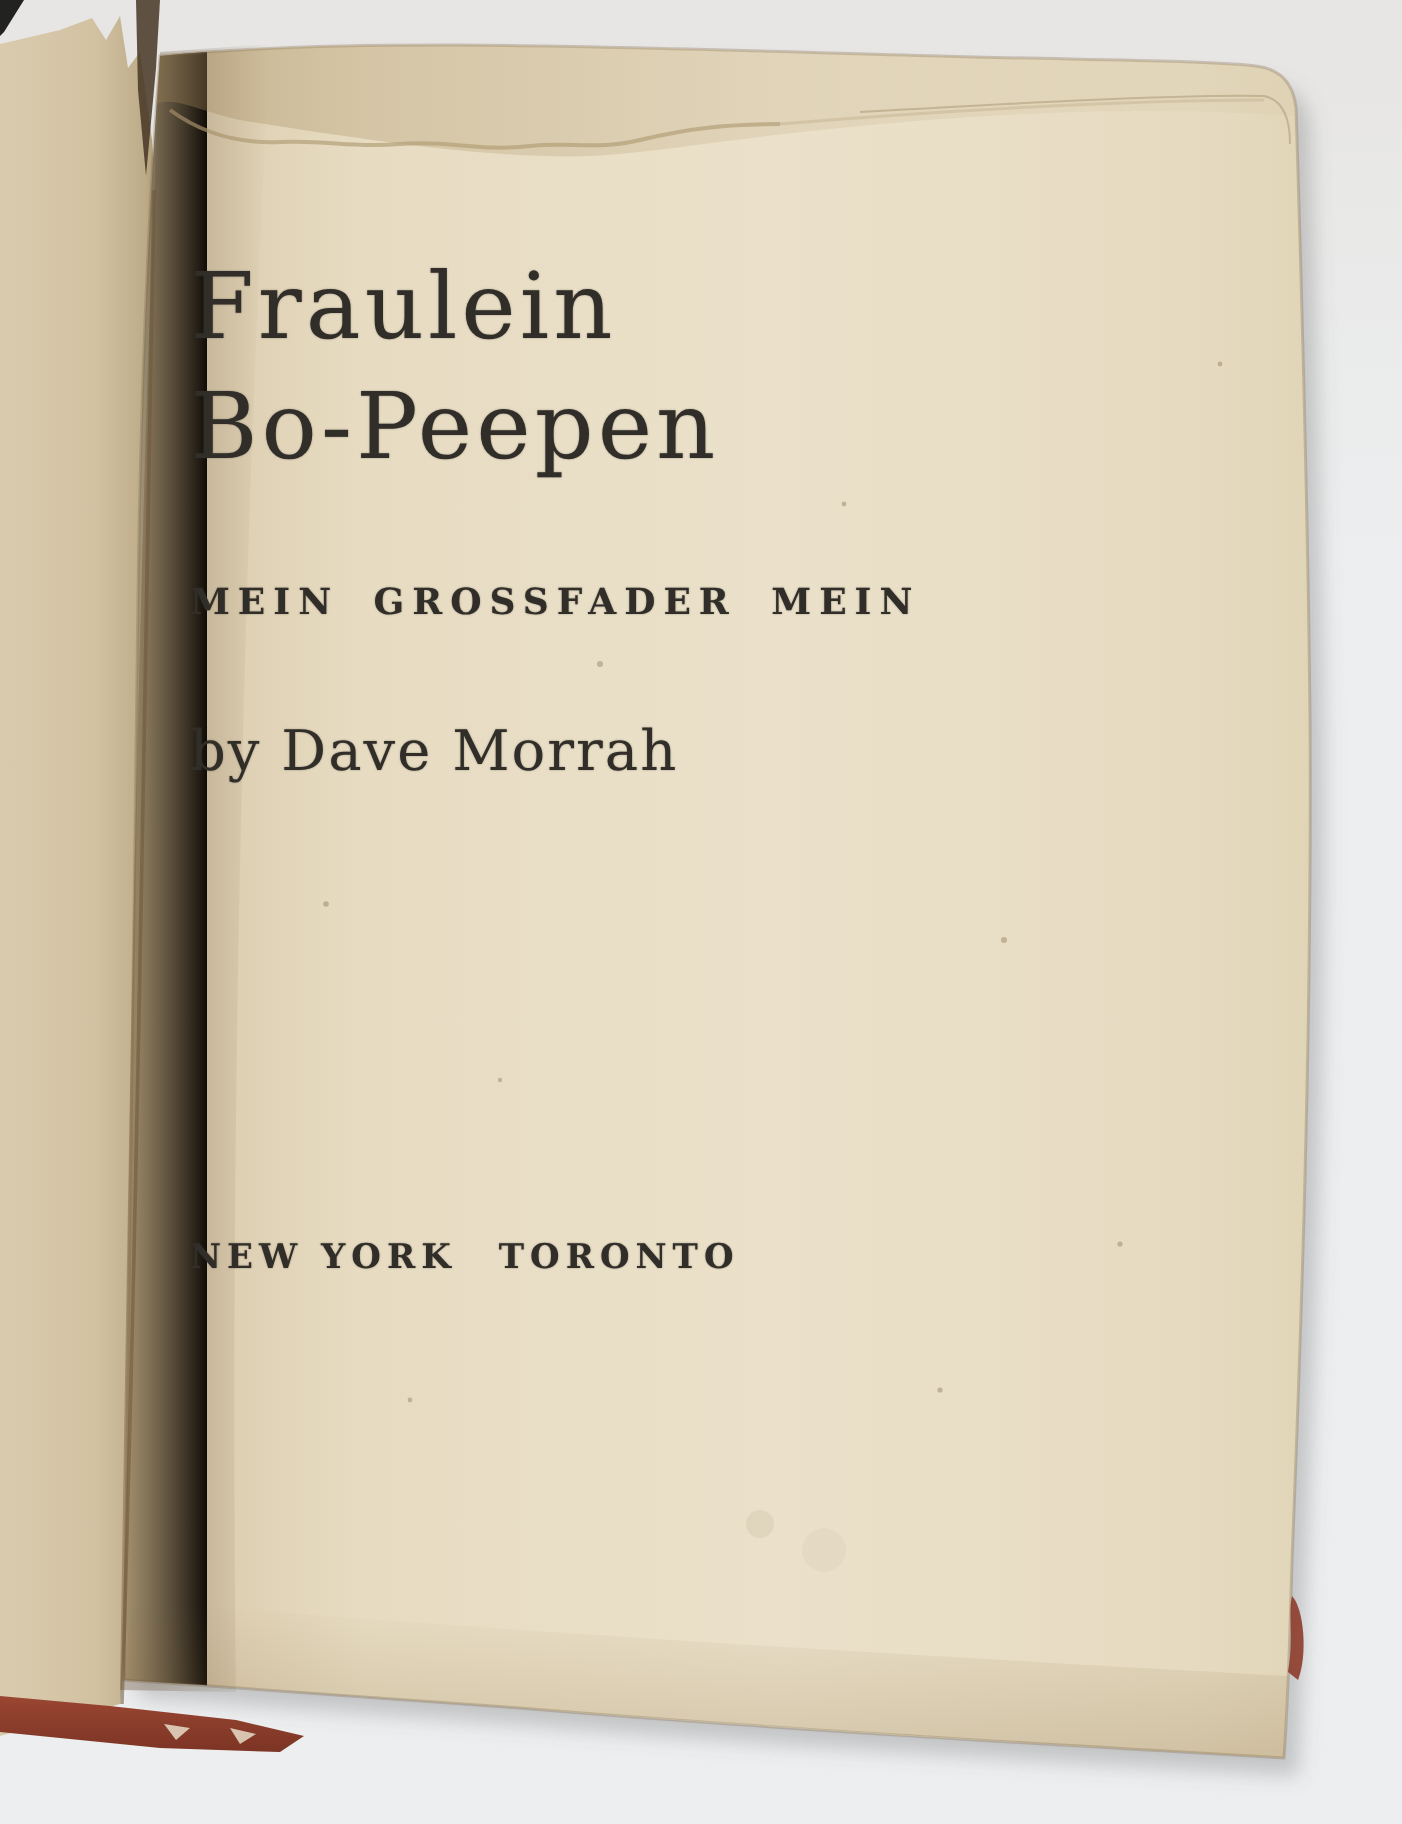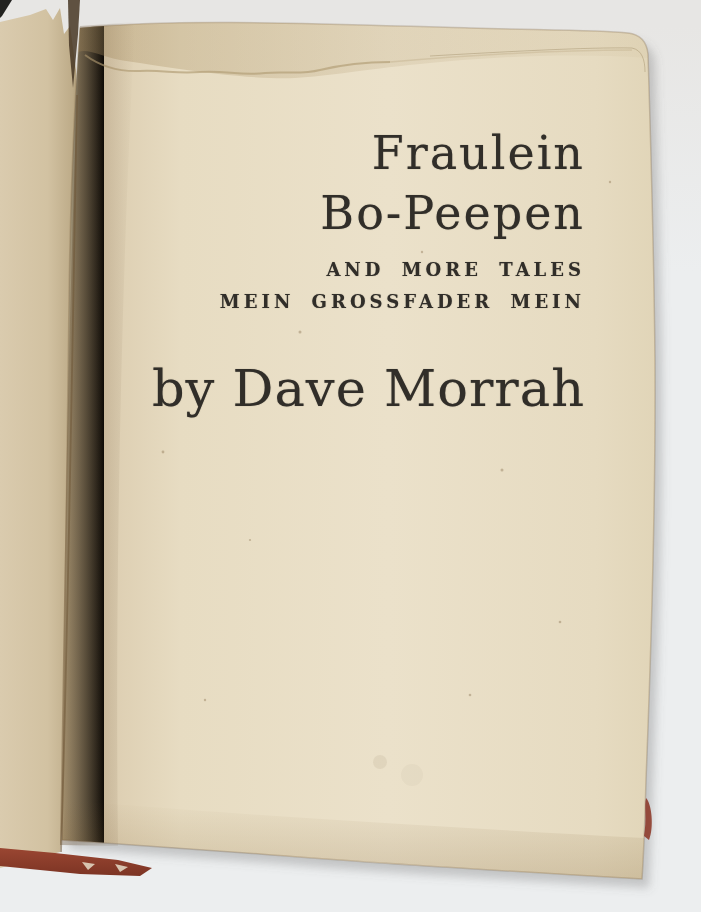--- a/index.html
+++ b/index.html
@@ -16,35 +16,35 @@
   }
   .wall-fade{
     position:absolute;left:0;top:0;width:701px;height:320px;
     background:linear-gradient(180deg,#e7e6e4 0%,#e7e6e4 8%,rgba(231,230,228,0) 85%);
     pointer-events:none;
   }
   .photo-svg{position:absolute;left:0;top:0;}
   .text-layer{
     position:absolute;left:95px;top:0;width:490px;height:912px;
     color:#312e29;
-    text-align:right;
+    text-align:left;
   }
   .text-layer > div{position:absolute;left:0;width:100%;}
   .t-line{ text-shadow:0 0 1px rgba(49,46,41,.45); }
   .title{
     font-size:46px;letter-spacing:2px;font-weight:500;
   }
   .title1{top:126px;}
   .title2{top:186px;}
   .smallcaps{
     font-weight:bold;font-size:18px;letter-spacing:4px;word-spacing:7px;
   }
   .sub1{top:259px;}
   .sub2{top:291px;}
-  .byline{top:359px;font-size:51px;letter-spacing:1px;}
+  .byline{top:359px;font-size:28px;letter-spacing:1px;}
   .credit{top:441px;font-weight:bold;font-size:14px;letter-spacing:3.5px;word-spacing:5px;}
   .publisher{top:589px;font-weight:bold;font-size:24px;letter-spacing:2.5px;}
   .cities{top:619px;font-weight:bold;font-size:17px;letter-spacing:3px;}
   .city-gap{display:inline-block;margin-left:21px;}
 </style>
 </head>
 <body>
 
 <div class="scene">
 
@@ -138,18 +138,20 @@
       <circle cx="250" cy="540" r="1.1"></circle>
       <circle cx="470" cy="695" r="1.3"></circle>
       <circle cx="380" cy="762" r="7" opacity="0.25"></circle>
       <circle cx="412" cy="775" r="11" opacity="0.12"></circle>
     </g>
   </svg>
 
   <div class="text-layer">
     <div class="t-line title title1">Fraulein</div>
     <div class="t-line title title2">Bo-Peepen</div>
-    <div class="t-line smallcaps sub1">AND MORE TALES</div>
     <div class="t-line smallcaps sub2">MEIN GROSSFADER MEIN</div>
     <div class="t-line byline">by Dave Morrah</div>
+    <div class="t-line cities">
+      <span>NEW YORK</span><span class="city-gap">TORONTO</span>
+    </div>
   </div>
 
 </div>
 
 </body></html>

